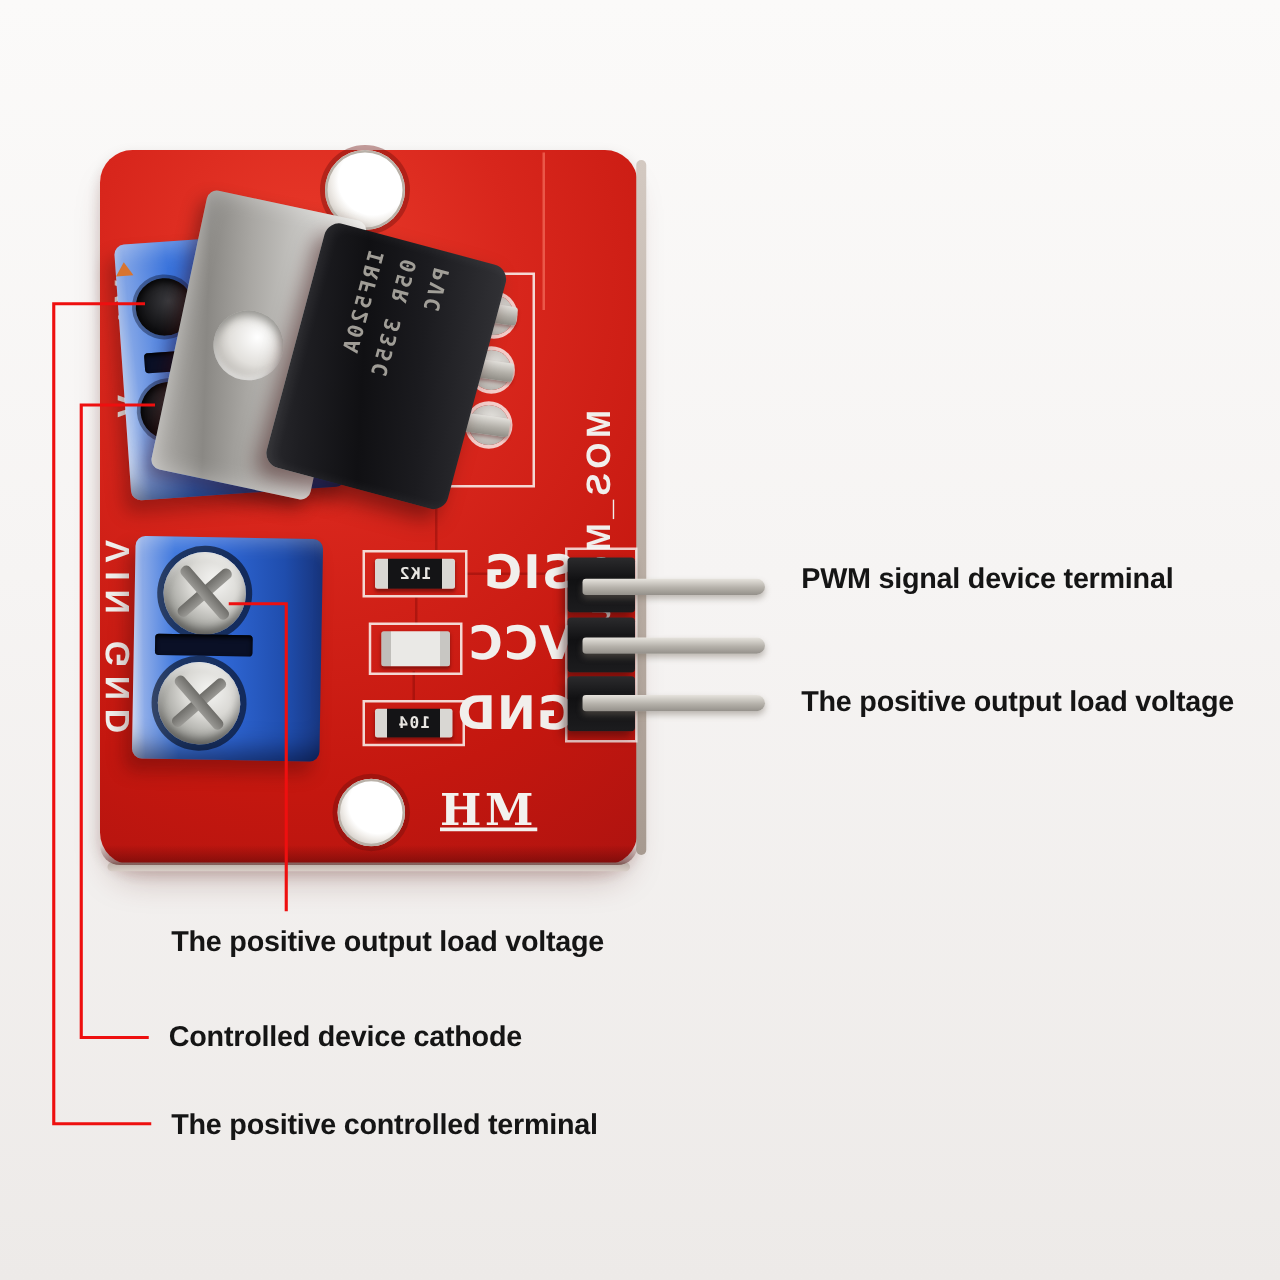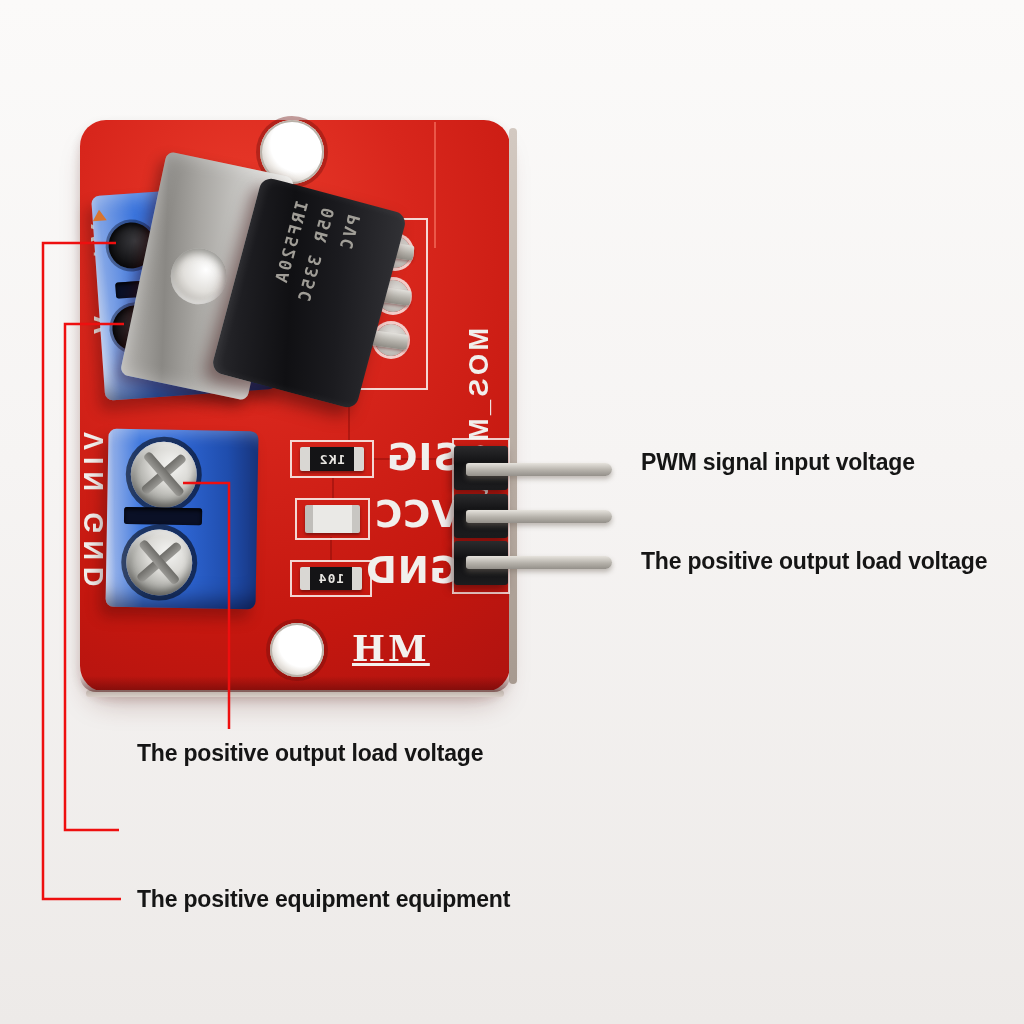--- a/index.html
+++ b/index.html
@@ -232,17 +232,18 @@
   </div>
 
   <div class="logo">HM</div>
 
   <svg class="callouts" width="1024" height="1024" viewBox="0 0 1024 1024">
     <path d="M116 243 H43 V899 H121" fill="none" stroke="#ee0f0f" stroke-width="2.5"></path>
     <path d="M124 324 H65 V830 H119" fill="none" stroke="#ee0f0f" stroke-width="2.5"></path>
     <path d="M183 483 H229 V729" fill="none" stroke="#ee0f0f" stroke-width="2.5"></path>
   </svg>
 
-  <div class="lbl r1">PWM signal input voltage</div>
+  <div class="lbl r1">PWM signal device terminal</div>
   <div class="lbl r2">The positive output load voltage</div>
   <div class="lbl b1">The positive output load voltage</div>
-  <div class="lbl b3">The positive equipment equipment</div>
+  <div class="lbl b2">Controlled device cathode</div>
+  <div class="lbl b3">The positive controlled terminal</div>
 </div>
 
 </body></html>

